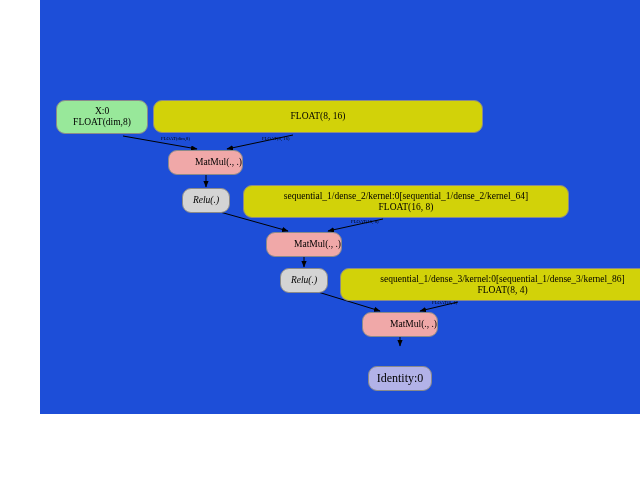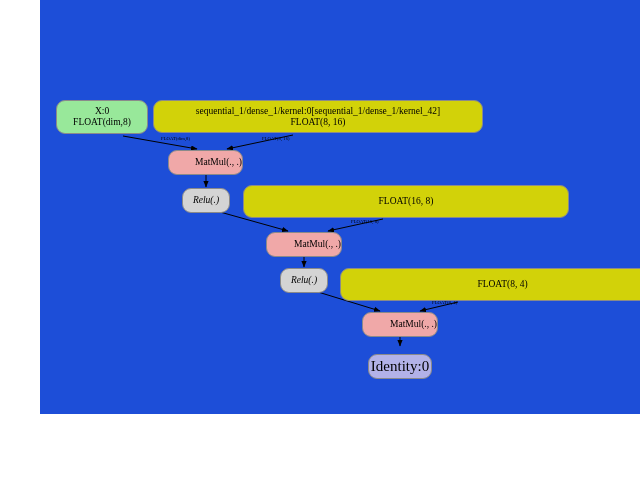--- a/index.html
+++ b/index.html
@@ -77,45 +77,46 @@
         <line x1="418" y1="302" x2="380" y2="311" stroke="#000000" stroke-width="1" marker-end="url(#arrowhead)"></line>
         <line x1="360" y1="337" x2="360" y2="346" stroke="#000000" stroke-width="1" marker-end="url(#arrowhead)"></line>
       </g>
   </svg>
   <div id="nodes-group">
       <div class="node n-input" style="left: 16px; top: 100px; width: 92px; height: 34px; font-size: 9.5px;">
         <span class="ln">X:0</span>
         <span class="ln">FLOAT(dim,8)</span>
       </div>
       <div class="node n-const" style="left: 113px; top: 100px; width: 330px; height: 33px; font-size: 9.5px;">
-        <span class="ln">sequential_1/dense_1/kernel:0[sequential_1/dense_1/kernel_42]</span>
         <span class="ln">FLOAT(8, 16)</span>
       </div>
       <div class="node n-op" style="left: 128px; top: 150px; width: 75px; height: 25px; font-size: 9.5px;">
         <span class="ln">MatMul(., .)</span>
       </div>
       <div class="node n-act" style="left: 142px; top: 188px; width: 48px; height: 25px; font-size: 9.5px;">
         <span class="ln">Relu(.)</span>
       </div>
       <div class="node n-const" style="left: 203px; top: 185px; width: 326px; height: 33px; font-size: 9.5px;">
+        <span class="ln">sequential_1/dense_2/kernel:0[sequential_1/dense_2/kernel_64]</span>
         <span class="ln">FLOAT(16, 8)</span>
       </div>
       <div class="node n-op" style="left: 226px; top: 232px; width: 76px; height: 25px; font-size: 9.5px;">
         <span class="ln">MatMul(., .)</span>
       </div>
       <div class="node n-act" style="left: 240px; top: 268px; width: 48px; height: 25px; font-size: 9.5px;">
         <span class="ln">Relu(.)</span>
       </div>
       <div class="node n-const" style="left: 300px; top: 268px; width: 325px; height: 33px; font-size: 9.5px;">
+        <span class="ln">sequential_1/dense_3/kernel:0[sequential_1/dense_3/kernel_86]</span>
         <span class="ln">FLOAT(8, 4)</span>
       </div>
       <div class="node n-op" style="left: 322px; top: 312px; width: 76px; height: 25px; font-size: 9.5px;">
         <span class="ln">MatMul(., .)</span>
       </div>
-      <div class="node n-output" style="left: 328px; top: 354px; width: 64px; height: 25px; font-size: 15px;">
+      <div class="node n-output" style="left: 328px; top: 366px; width: 64px; height: 25px; font-size: 12px;">
         <span class="ln">Identity:0</span>
       </div>
     </div>
   <div id="edge-labels-group">
       <div class="edge-label" style="left: 121px; top: 136px;">FLOAT(dim,8)</div>
       <div class="edge-label" style="left: 222px; top: 136px;">FLOAT(8, 16)</div>
       <div class="edge-label" style="left: 311px; top: 219px;">FLOAT(16, 8)</div>
       <div class="edge-label" style="left: 392px; top: 300px;">FLOAT(8, 4)</div>
     </div>
 </div>

